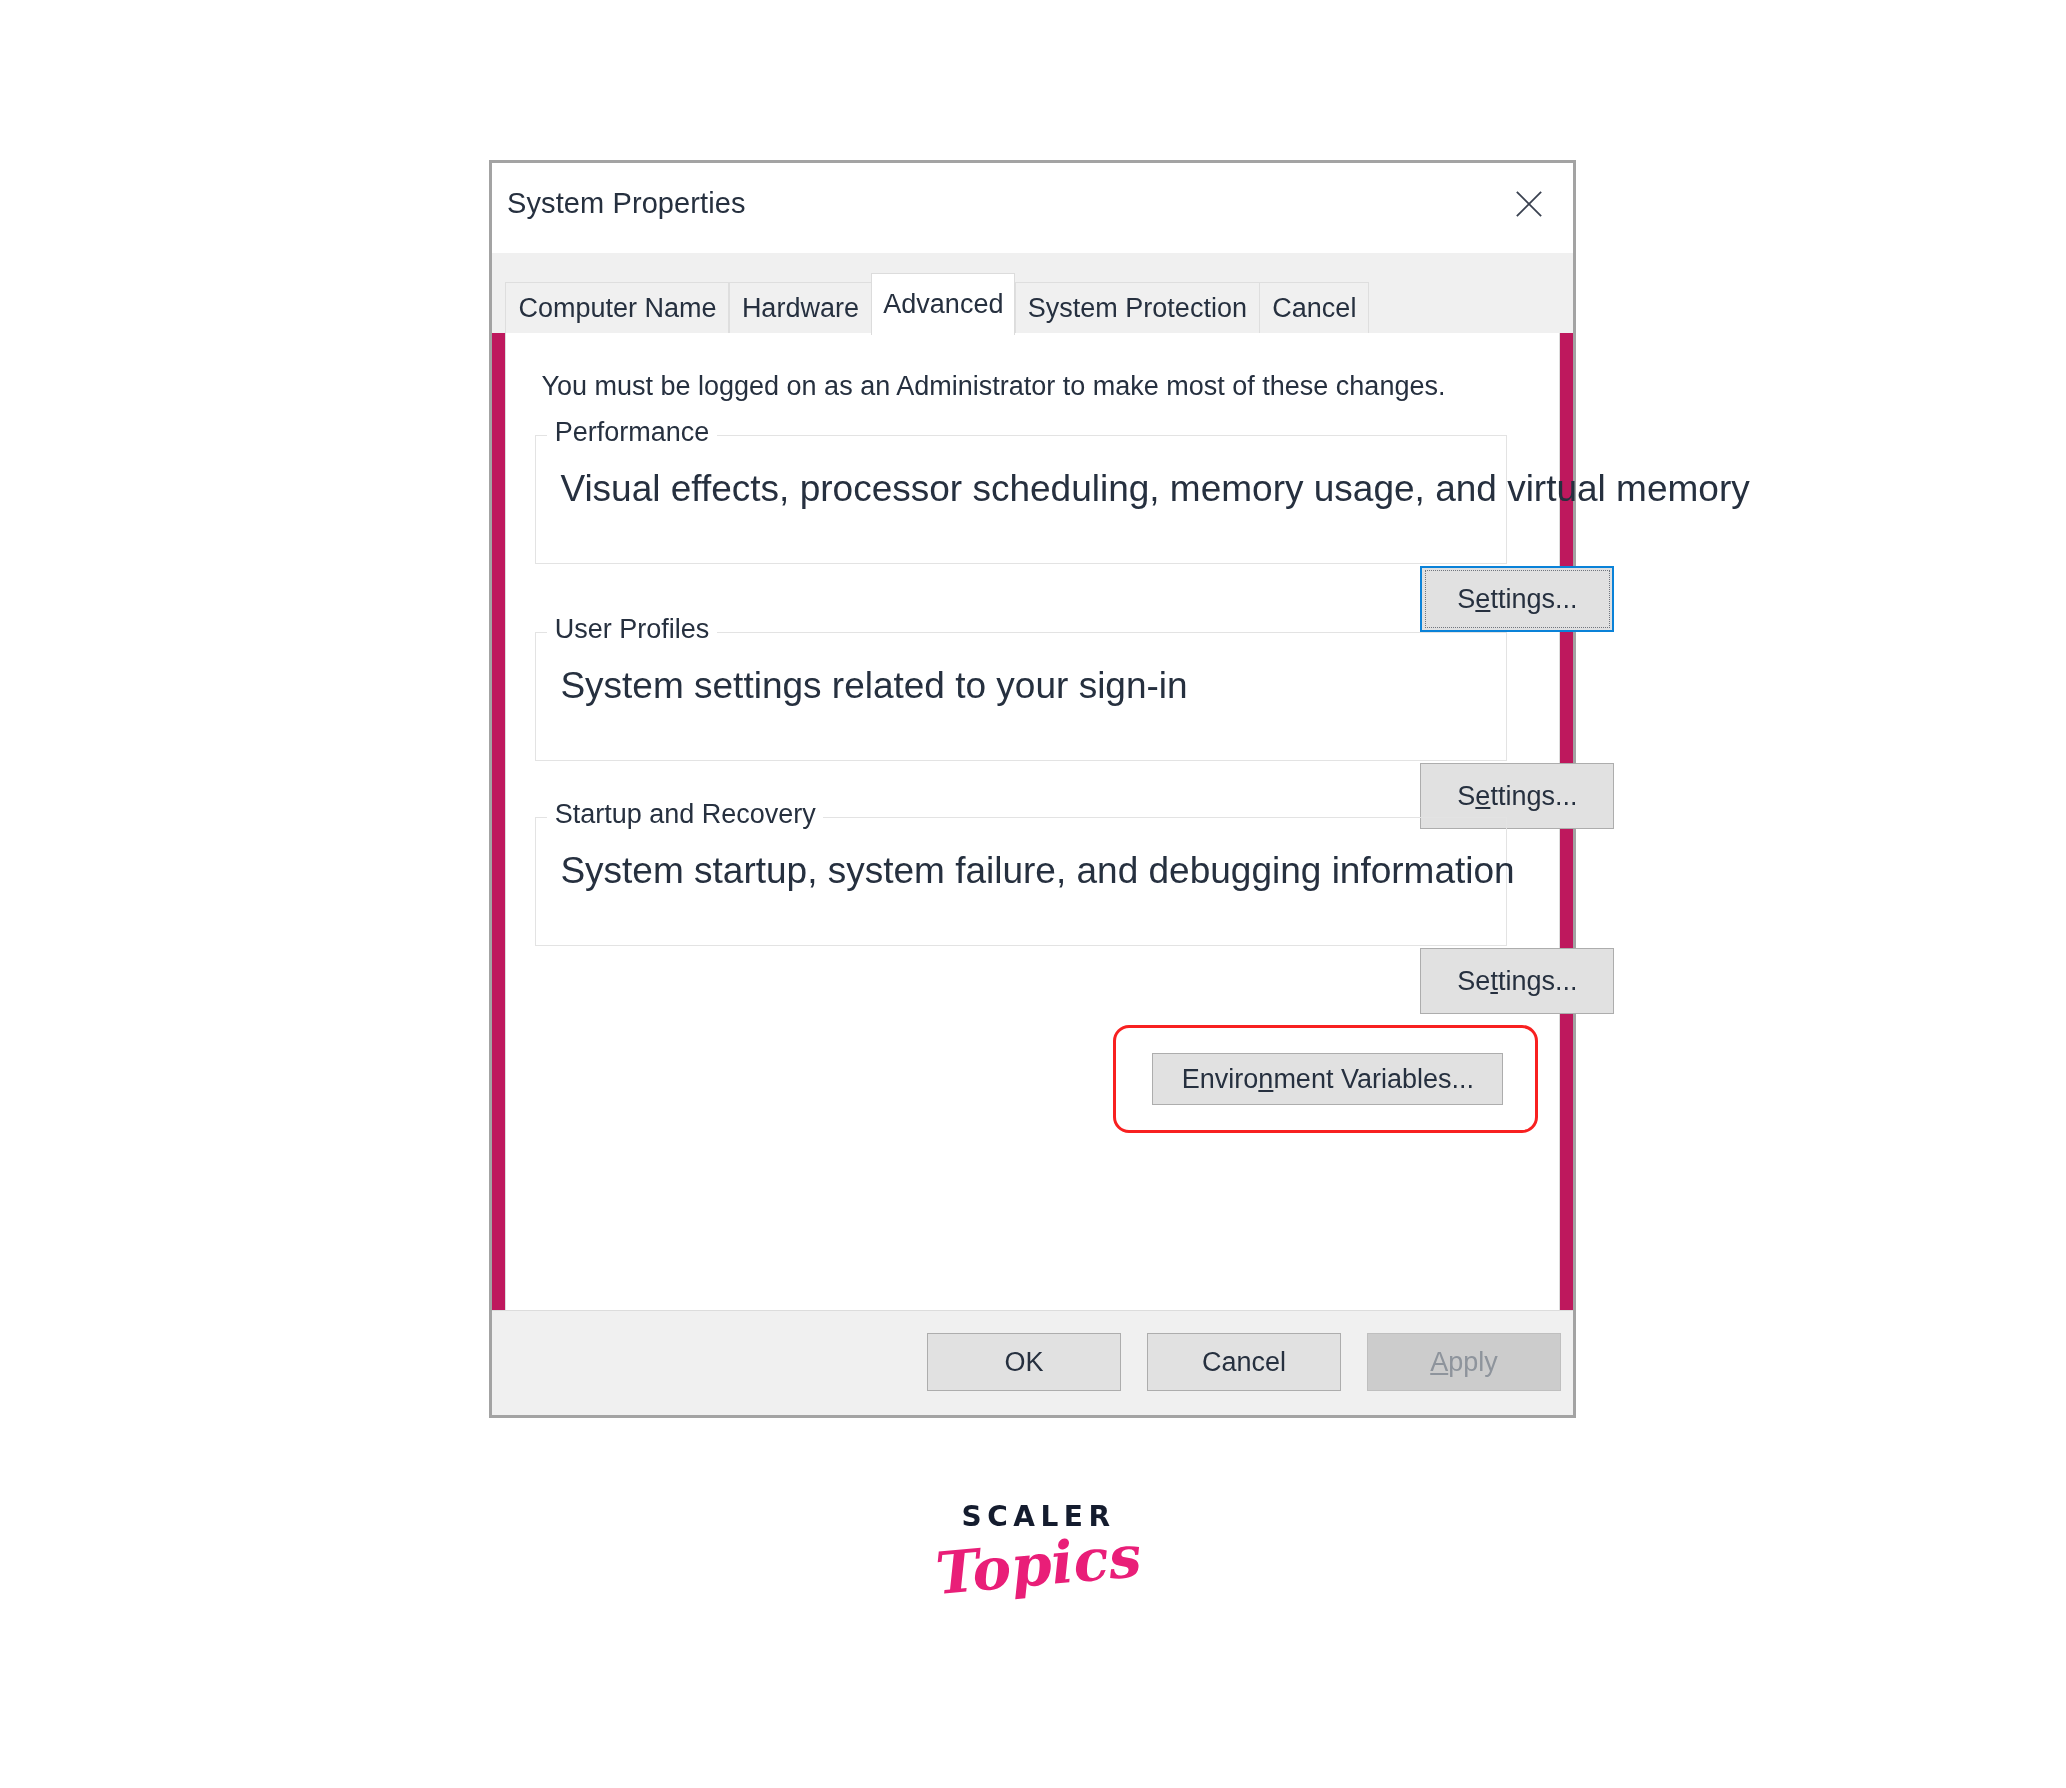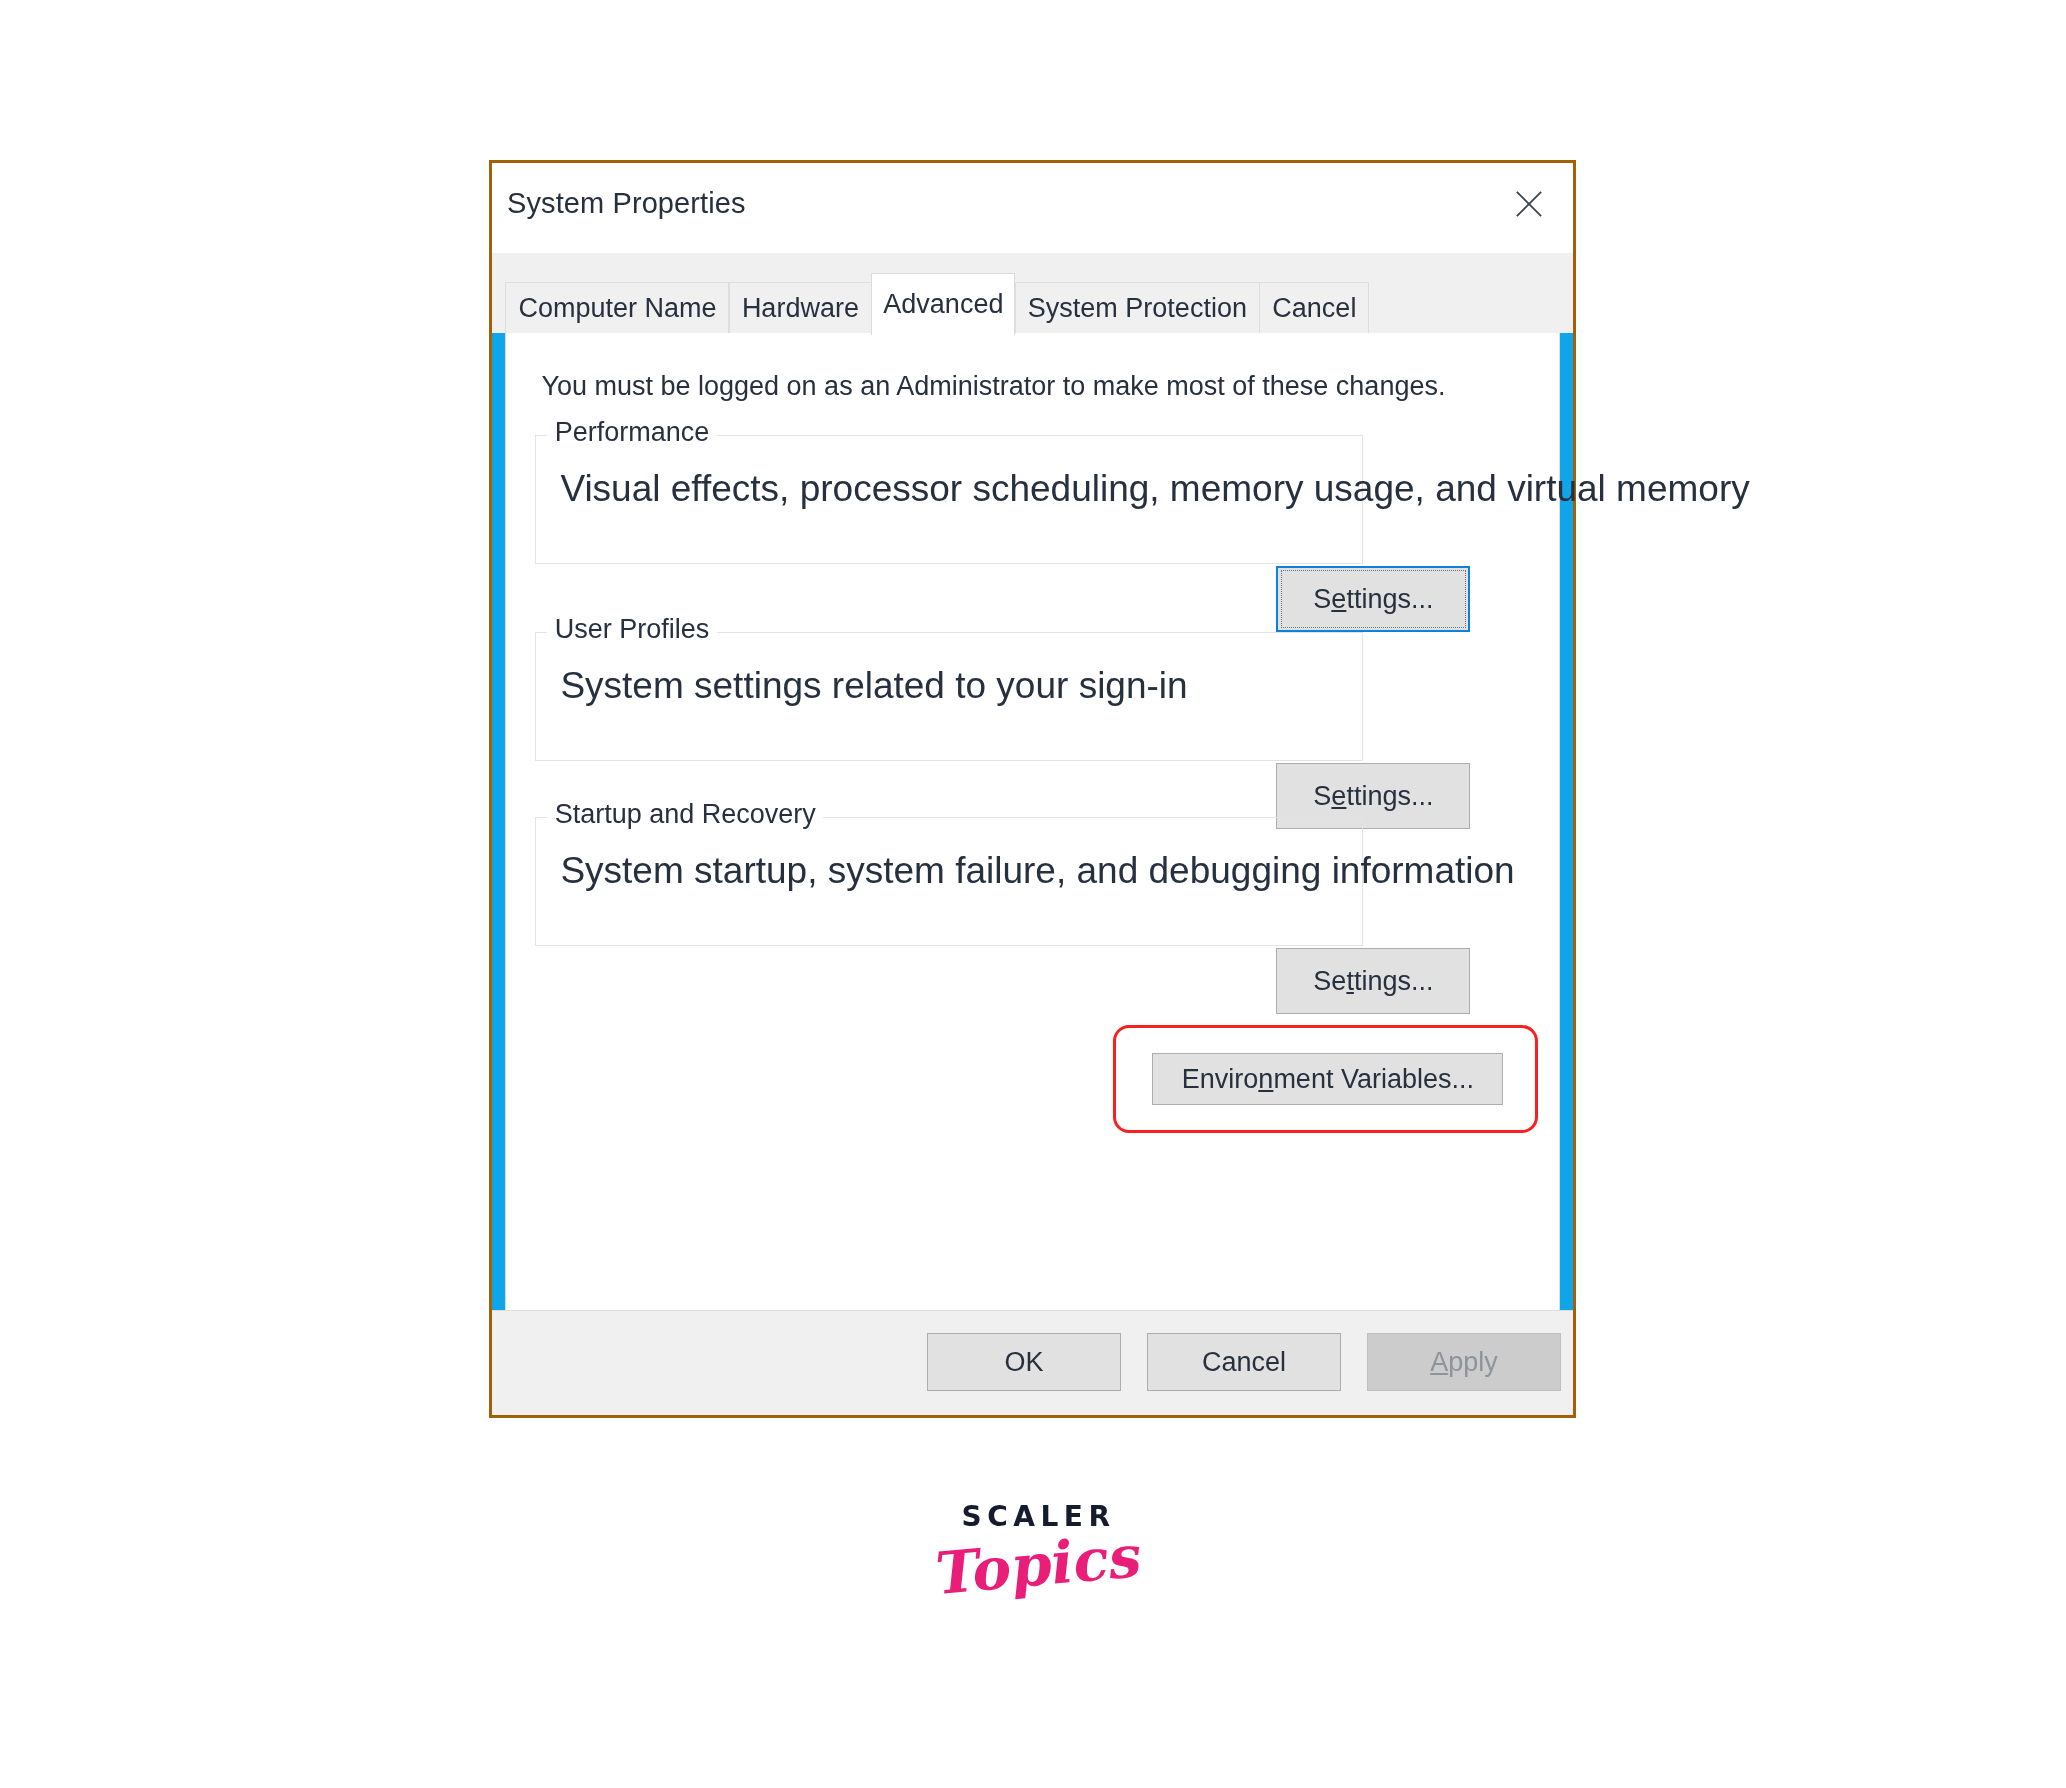--- a/index.html
+++ b/index.html
@@ -15,22 +15,22 @@
     -webkit-font-smoothing: antialiased;
   }
 
   
   #dialog {
     position: absolute;
     left: 489px;
     top: 160px;
     width: 1087px;
     height: 1258px;
-    background: #0ea5e9;
-    border: 3px solid #a16207;
+    background: #be185d;
+    border: 3px solid #a3a3a3;
     box-sizing: border-box;
     text-align: right;
   }
 
   
   #titlebar {
     position: relative;
     height: 90px;
     background: #ffffff;
   }
@@ -112,21 +112,21 @@
     top: 38px;
     font-size: 27px;
     color: #26303f;
     white-space: nowrap;
   }
 
   
   .groupbox {
     position: absolute;
     left: 29px;
-    width: 828px;
+    width: 972px;
     border: 1.2px solid #e3e3e3;
     box-sizing: border-box;
     background: transparent;
   }
   .group-legend {
     position: absolute;
     top: -19.4px;
     left: 11px;
     background: #ffffff;
     padding: 0 7.3px;

